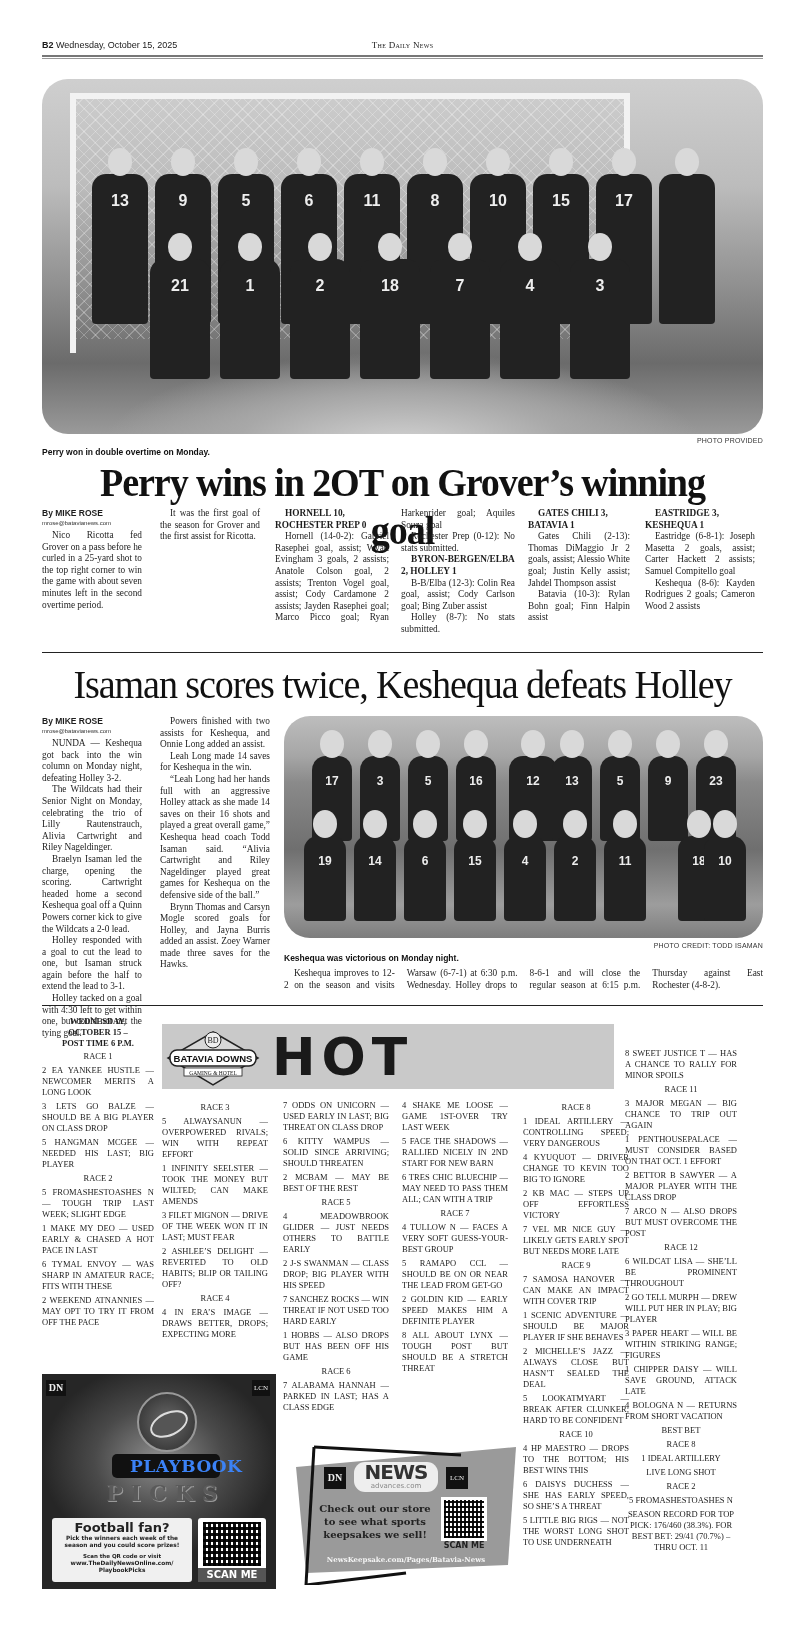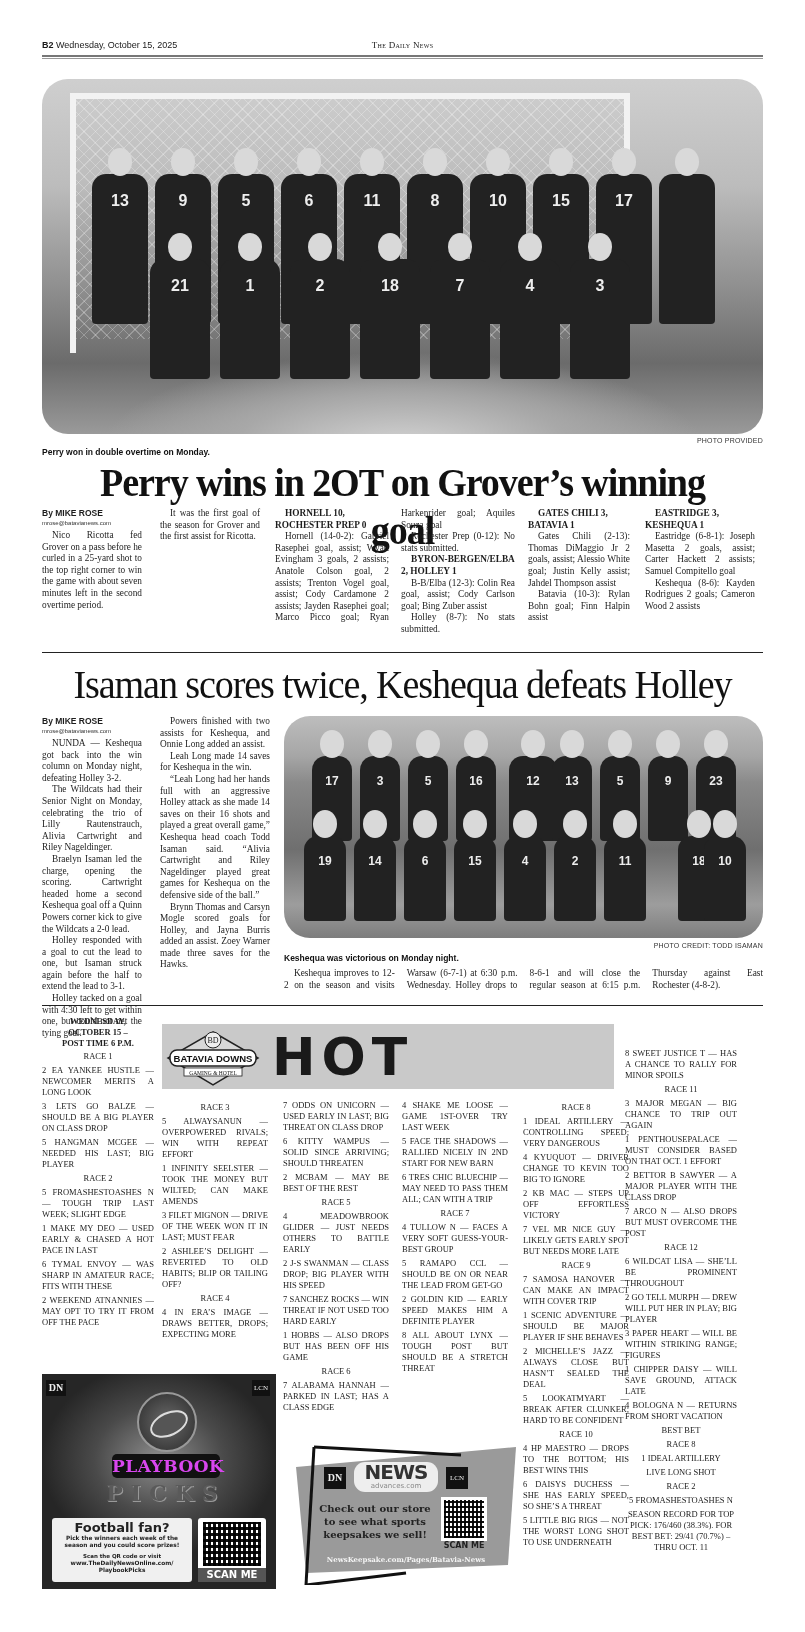--- a/index.html
+++ b/index.html
@@ -375,21 +375,21 @@
     <div class="race">5 FROMASHESTOASHES N</div>
     <div class="race">SEASON RECORD FOR TOP PICK: 176/460 (38.3%). FOR BEST BET: 29/41 (70.7%) – THRU OCT. 11</div>
   </div>
 
 <div class="ad-playbook">
   <div style="position:absolute;left:4px;top:6px;width:20px;height:16px;background:#111;color:#eee;font-family:'Liberation Serif',serif;font-size:10px;font-weight:bold;text-align:center;line-height:16px;">DN</div>
   <div style="position:absolute;right:6px;top:6px;width:18px;height:16px;background:#111;color:#eee;font-family:'Liberation Serif',serif;font-size:7px;text-align:center;line-height:16px;">LCN</div>
   <div style="position:absolute;left:95px;top:18px;width:60px;height:60px;border-radius:50%;background:radial-gradient(circle,#6a6a6a,#2a2a2a);border:2px solid #999;">
     <div style="position:absolute;left:10px;top:18px;width:40px;height:24px;border-radius:50%;background:#555;border:2px solid #ddd;transform:rotate(-25deg);"></div>
   </div>
-  <div style="position:absolute;left:70px;top:80px;width:108px;height:24px;background:#111;border-radius:5px;color:#d946ef;font-family:'DejaVu Serif',serif;font-weight:bold;font-size:17px;text-align:center;line-height:24px;letter-spacing:0.5px;">PLAYBOOK</div>
+  <div style="position:absolute;left:70px;top:80px;width:108px;height:24px;background:#111;border-radius:5px;color:#3b82f6;font-family:'DejaVu Serif',serif;font-weight:bold;font-size:17px;text-align:center;line-height:24px;letter-spacing:0.5px;padding-left:18px;">PLAYBOOK</div>
   <div style="position:absolute;left:60px;top:106px;width:128px;color:#5a5a5a;font-family:'DejaVu Serif',serif;font-weight:bold;font-size:22px;text-align:center;letter-spacing:8px;text-shadow:1px 1px 0 #999;">PICKS</div>
   <div style="position:absolute;left:10px;top:144px;width:140px;height:64px;background:#f0f0f0;border-radius:3px;text-align:center;font-family:'DejaVu Sans',sans-serif;color:#222;">
     <div style="font-size:13px;font-weight:bold;margin-top:2px;">Football fan?</div>
     <div style="font-size:5.8px;font-weight:bold;line-height:7px;padding:0 6px;">Pick the winners each week of the season and you could score prizes!</div>
     <div style="font-size:5.5px;font-weight:bold;margin-top:4px;line-height:7px;">Scan the QR code or visit</div>
     <div style="font-size:5.8px;font-weight:bold;line-height:7px;">www.TheDailyNewsOnline.com/</div>
     <div style="font-size:5.8px;font-weight:bold;line-height:7px;">PlaybookPicks</div>
   </div>
   <div style="position:absolute;left:156px;top:144px;width:68px;height:64px;background:#fff;border-radius:3px;">
     <div style="position:absolute;left:5px;top:4px;width:58px;height:44px;background-image:repeating-linear-gradient(90deg,#111 0 3px,#fff 3px 5px),repeating-linear-gradient(0deg,#111 0 3px,#fff 3px 6px);background-blend-mode:multiply;"></div>

